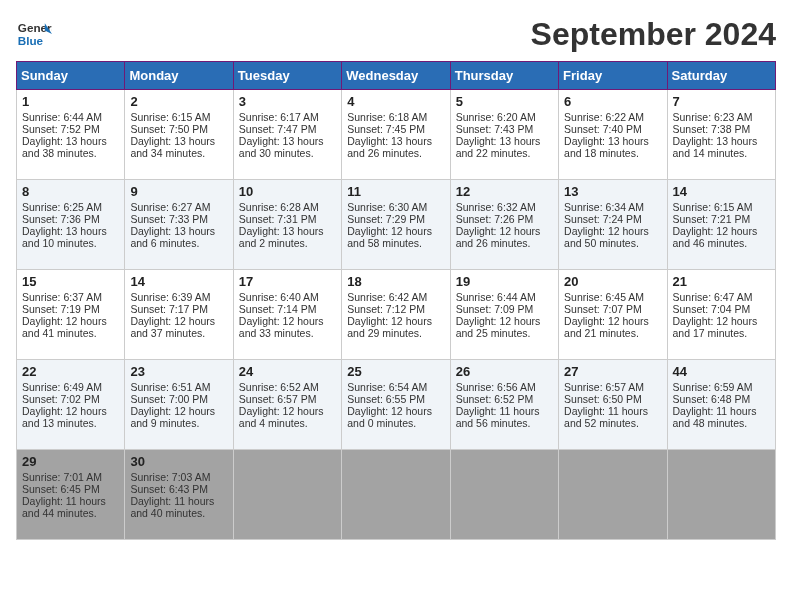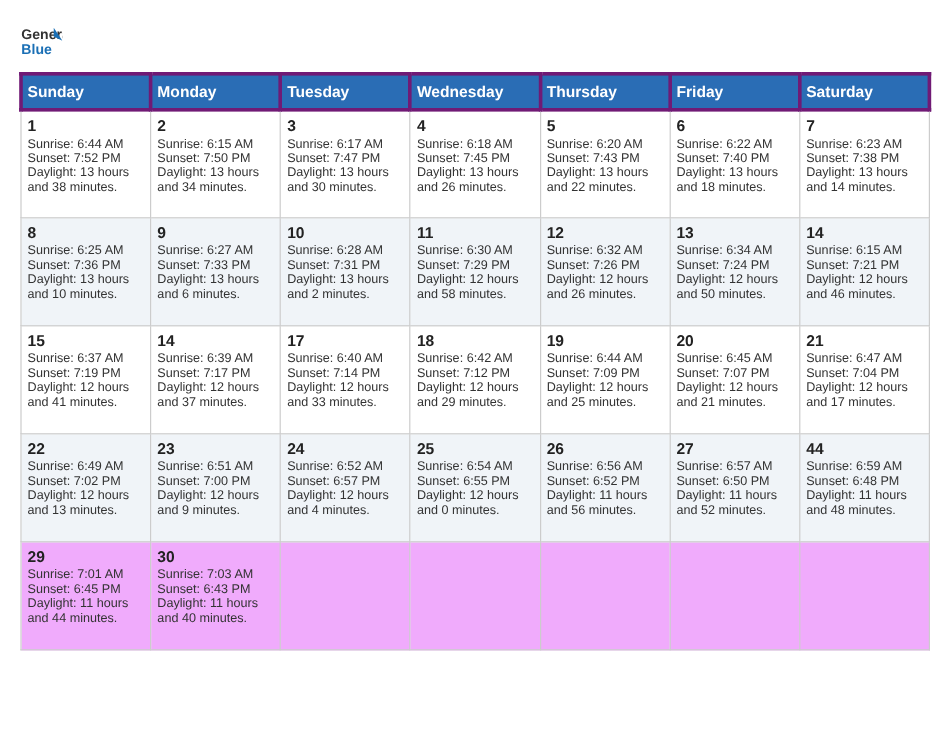--- a/index.html
+++ b/index.html
@@ -42,33 +42,33 @@
       border-collapse: collapse;
       table-layout: fixed;
     }
     .calendar th {
       background: #2a6db5;
       color: #fff;
       font-size: 13px;
       font-weight: bold;
       padding: 6px 4px;
       text-align: left;
-      border: 3px solid #701a75;
+      border: 1px solid #701a75;
     }
     .calendar td {
       border: 1px solid #ccc;
       vertical-align: top;
       padding: 4px 5px;
       font-size: 10.5px;
       color: #333;
       height: 90px;
       background: #fff;
     }
     .calendar tr:last-child td {
-      background: #f0abfc;
+      background: #a3a3a3;
     }
     .day-num {
       font-size: 13px;
       font-weight: bold;
       color: #222;
       display: block;
       margin-bottom: 2px;
     }
     .empty {
       background: #f9f9f9;
@@ -88,20 +88,21 @@
 
 <div class="header">
   <div class="logo">
     <svg class="logo-icon" viewBox="0 0 40 40">
       <text x="2" y="18" font-size="13" font-weight="bold" fill="#333">General</text>
       <text x="2" y="32" font-size="13" font-weight="bold" fill="#1a6fb5">Blue</text>
       <polygon points="32,8 40,20 32,16" fill="#1a6fb5"></polygon>
     </svg>
   </div>
   <div class="title-block">
+    <div class="month-title">September 2024</div>
   </div>
 </div>
 
 <table class="calendar">
   <thead>
     <tr>
     <th>Sunday</th>
         <th>Monday</th>
         <th>Tuesday</th>
         <th>Wednesday</th>

